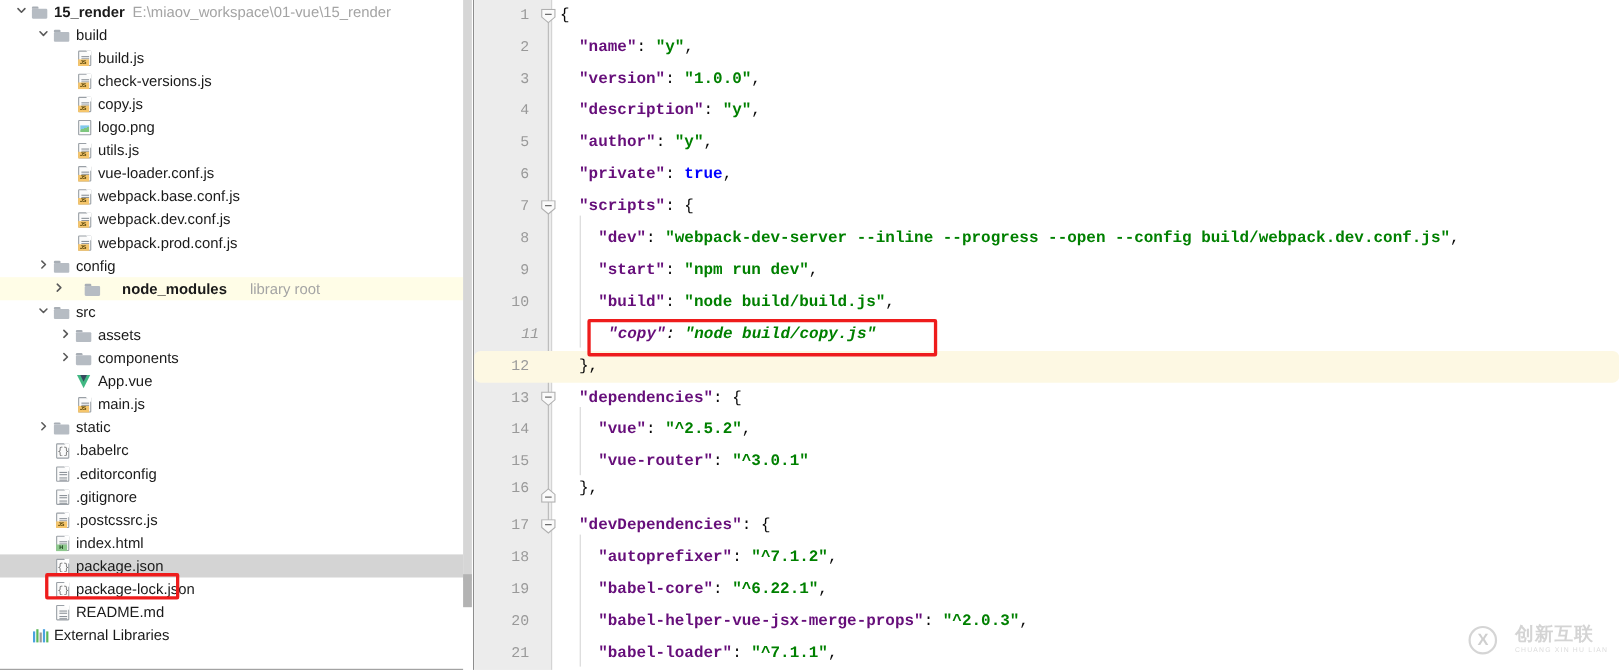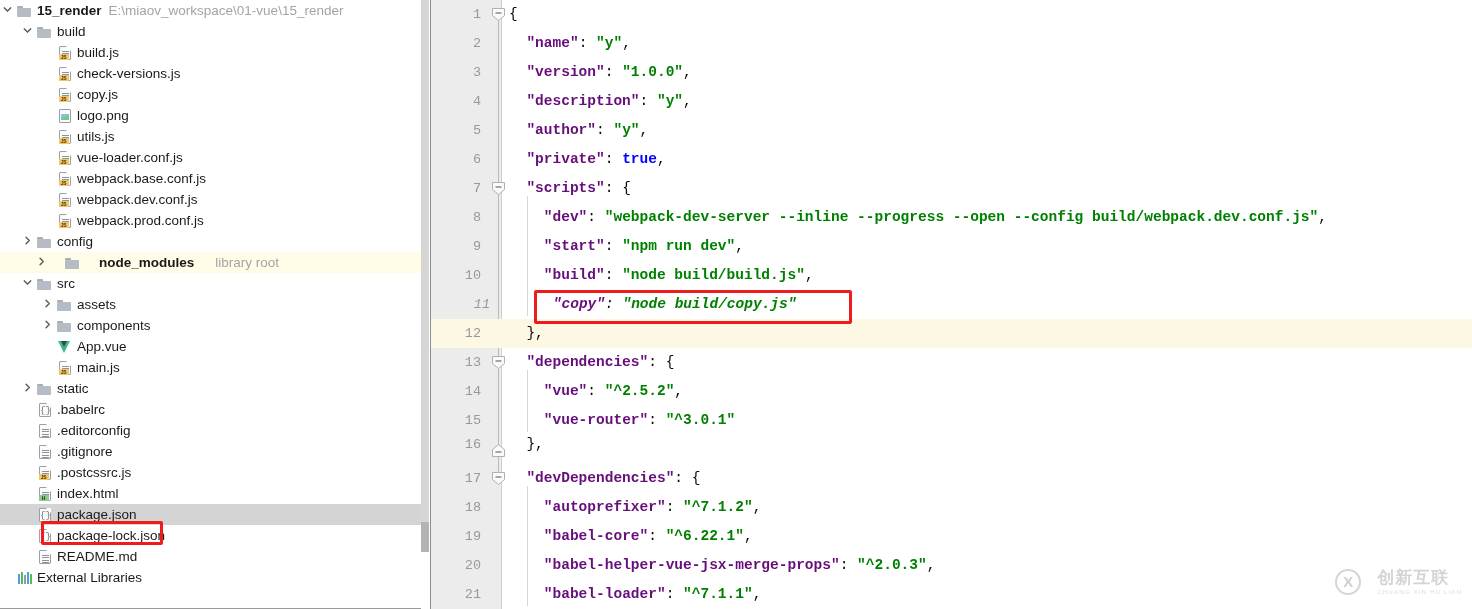--- a/index.html
+++ b/index.html
@@ -32,21 +32,21 @@
     width: 421px;
   }
   .row {
     position: relative;
     height: 21px;
     display: flex;
     align-items: center;
     white-space: nowrap;
     font-size: 13.5px;
     color: #1a1a1a;
-    padding-left: 0;
+    padding-left: 12px;
   }
   .row.hl-yellow { background: #fffde7; gap: 14px; }
   .row.hl-select { background: #d4d4d4; }
   .row .arrow {
     width: 15px;
     flex: 0 0 15px;
     text-align: center;
     color: #6e6e6e;
     font-size: 10px;
     line-height: 1;
@@ -237,21 +237,21 @@
     background: #d0d0d0;
   }
   .code-line {
     position: relative;
     height: 29px;
     line-height: 29px;
     font-family: "Liberation Mono", monospace;
     font-size: 14.5px;
     white-space: pre;
   }
-  .code-line.cur { background: #fdf8e3; }
+  .code-line.cur { background: #fdf8e3; border-radius: 6px; }
   .ln {
     position: absolute;
     left: 0; top: 0;
     width: 50px;
     text-align: right;
     color: #999999;
     font-family: "Liberation Mono", monospace;
     font-size: 13.5px;
   }
   .code-text {

